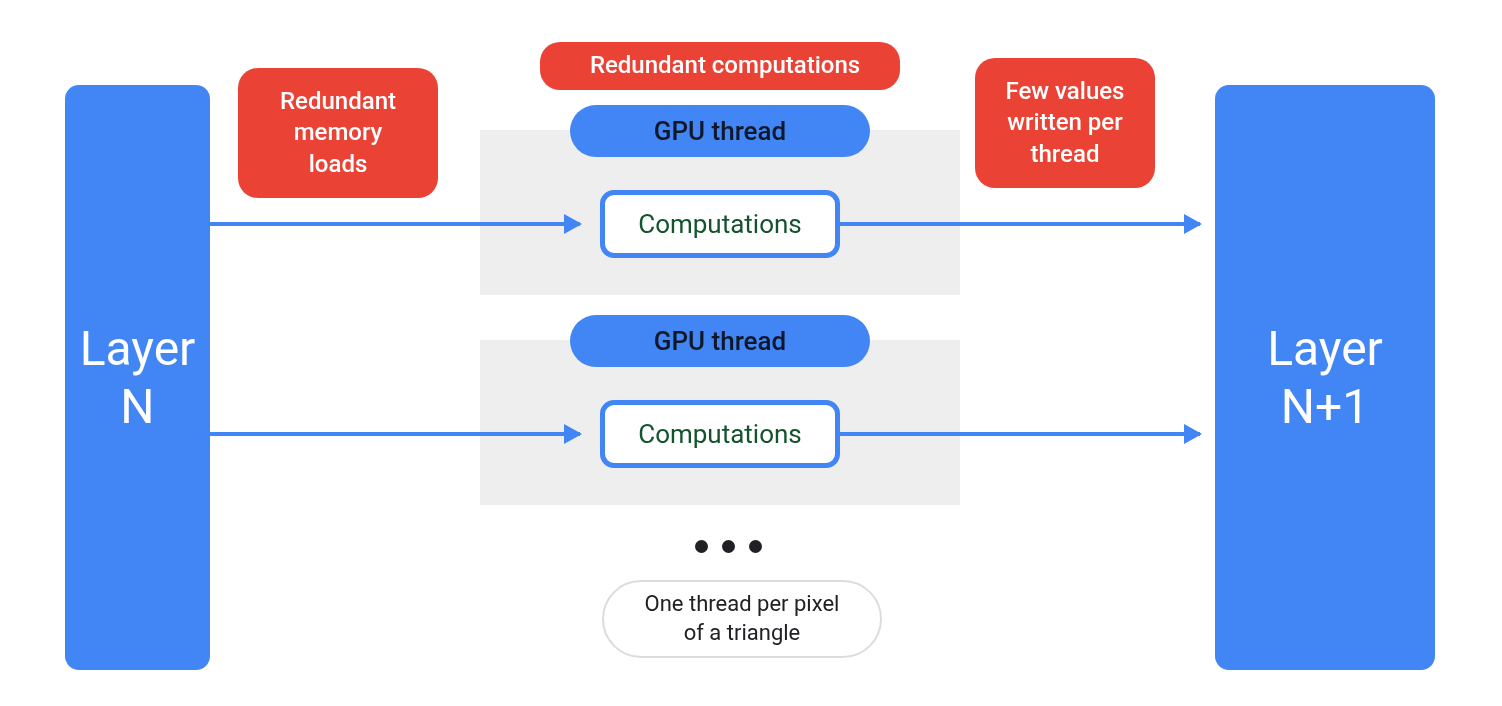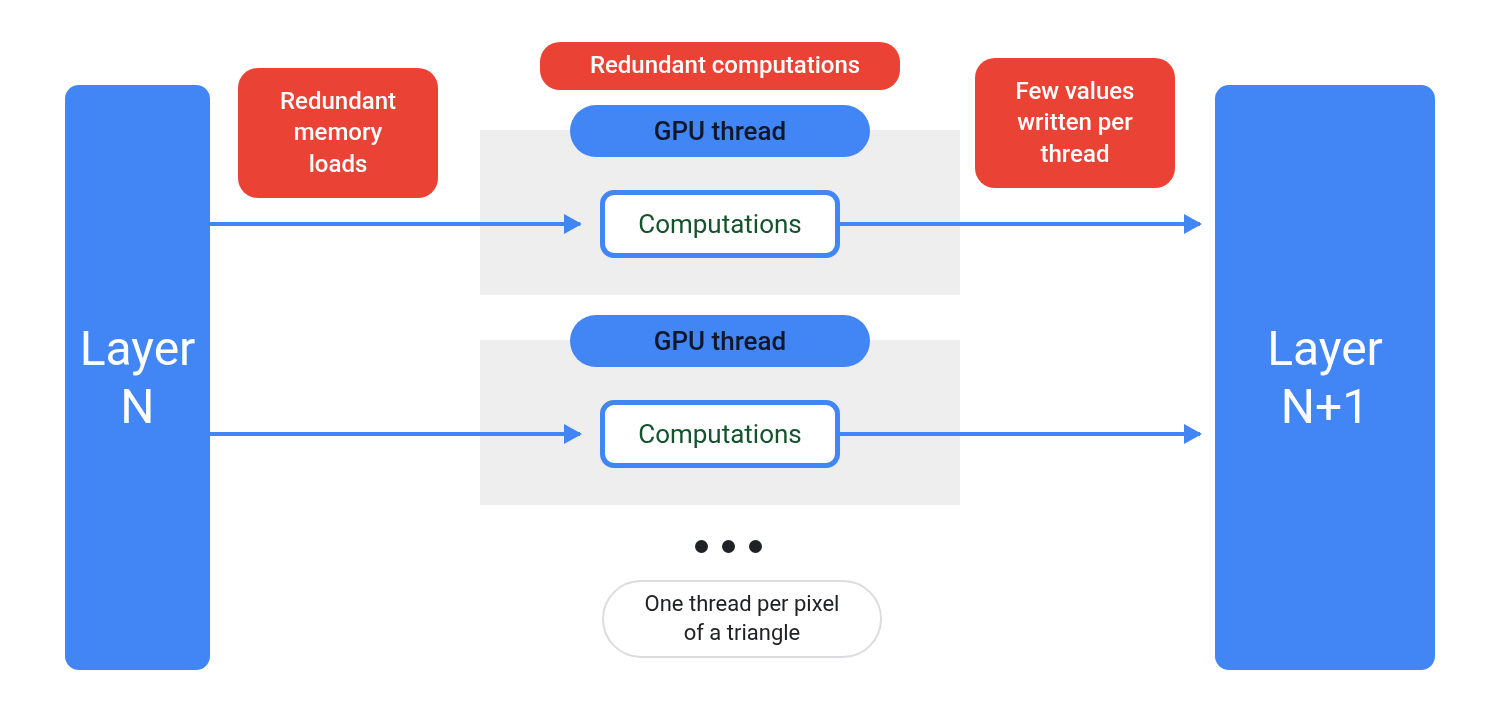--- a/index.html
+++ b/index.html
@@ -127,21 +127,21 @@
 <div class="red-pill" style="left:238px; top:58px; width:200px; height:130px;margin-top:10px;">
   <span style="white-space:pre-line;">Redundant
 memory
 loads</span>
 </div>
 
 <div class="red-pill" style="left:540px; top:42px; width:360px; height:48px;padding-left:32px;">
   <span>Redundant computations</span>
 </div>
 
-<div class="red-pill" style="left:975px; top:58px; width:200px; height:130px;">
+<div class="red-pill" style="left:975px; top:58px; width:180px; height:130px;">
   <span style="white-space:pre-line;">Few values
 written per
 thread</span>
 </div>
 
 <div class="gpu-block" style="left:480px; top:130px;"></div>
 
 <div class="gpu-pill" style="left:570px; top:105px;">
   <span>GPU thread</span>
 </div>

